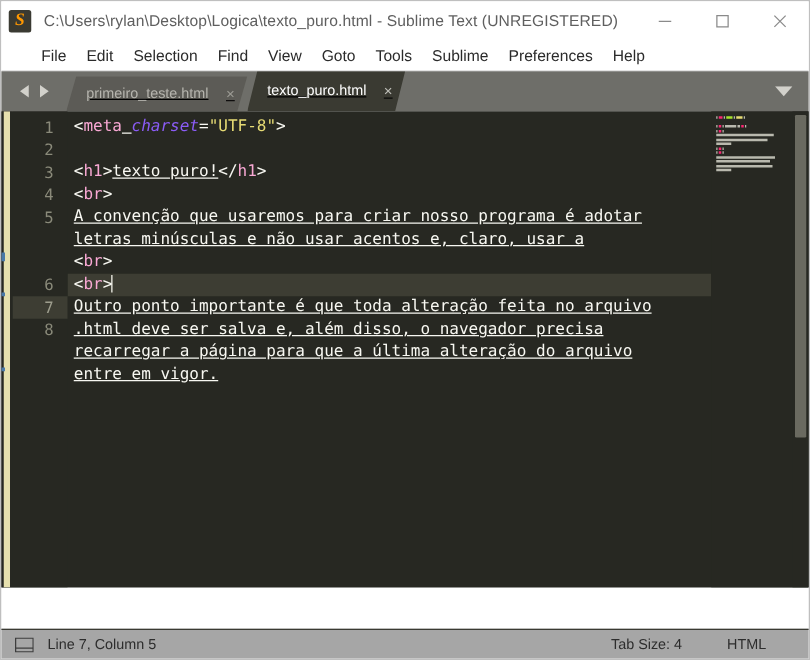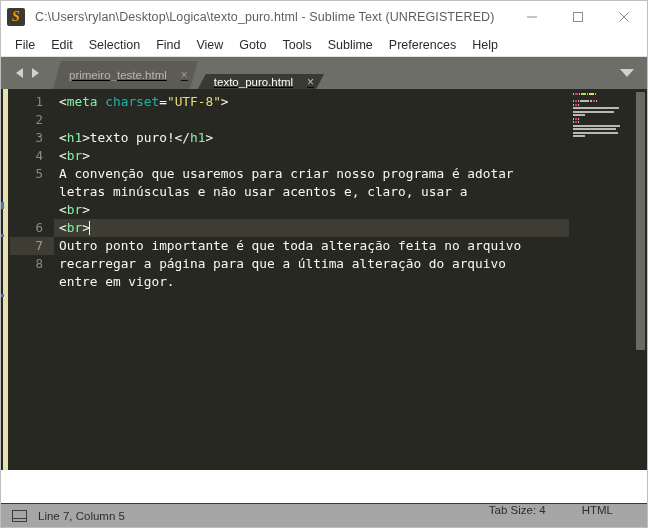--- a/index.html
+++ b/index.html
@@ -57,21 +57,21 @@
     width: 46px; height: 32px;
     display: flex; align-items: center; justify-content: center;
   }
   .winbtn svg { display: block; }
 
   
   .menubar {
     height: 23px; flex: 0 0 23px;
     background: #ffffff;
     display: flex; align-items: center;
-    padding-left: 6px;
+    padding-left: 24px;
     border-bottom: 1px solid #e3e3e3;
   }
   .menu-item {
     font-size: 12.5px;
     color: #2b2b2b;
     padding: 2px 8px;
     white-space: nowrap;
   }
 
   
@@ -99,21 +99,21 @@
     
     clip-path: polygon(8px 0, 100% 0, calc(100% - 8px) 100%, 0 100%);
   }
   .tab.inactive {
     background: #5c5b56;
     color: #b6b5ae;
   }
   .tab.active {
     background: #3a3a32;
     color: #ffffff;
-    height: 15px;
+    height: 32px;
   }
   .tab-label { margin-right: 14px; }
   .tab-close {
     font-size: 12px;
     line-height: 1;
     opacity: .85;
   }
   .tab.active .tab-close { color: #d8d8d2; }
   .tab.inactive .tab-close { color: #a8a7a0; }
   .tabmenu {
@@ -175,24 +175,24 @@
     position: relative;
   }
   .cline {
     height: 18px; line-height: 18px;
     white-space: pre;
     padding-left: 5px;
     color: #f8f8f2;
   }
   .cline.activeline { background: #3d3d33; }
   .tk-punct { color: #f8f8f2; }
-  .tk-tag    { color: #86efac; }
-  .tk-attr   { color: #14b8a6; }
+  .tk-tag    { color: #f9a8d4; }
+  .tk-attr   { color: #8b5cf6; font-style: italic; }
   .tk-str    { color: #e6db74; }
-  .tk-text   { color: #f8f8f2; }
+  .tk-text   { color: #f8f8f2; text-decoration: underline; }
   .caret {
     display: inline-block;
     width: 1px; height: 14px;
     background: #f8f8f0;
     vertical-align: -3px;
     margin-left: -1px;
   }
 
   
   .minimap {
@@ -235,21 +235,21 @@
     border-top: 1px solid #3a3a32;
     margin-top: 33px;
   }
   .sb-icon {
     margin-left: 11px; margin-right: 11px;
     display: flex; align-items: center;
   }
   .sb-left { white-space: nowrap; }
   .sb-right {
     position: absolute; right: 0; top: 0; height: 23px;
-    display: flex; 
+    display: flex; align-items: center;
   }
   .sb-item { margin-right: 36px; white-space: nowrap; }
   .sb-item.last { margin-right: 34px; }
 </style>
 </head>
 <body>
 
 <div id="app">
 
   <div class="titlebar">
@@ -344,20 +344,21 @@
     <div class="code">
         <div class="cline"><span class="tk-punct">&lt;</span><span class="tk-tag">meta</span><span class="tk-text"> </span><span class="tk-attr">charset</span><span class="tk-punct">=</span><span class="tk-str">"UTF-8"</span><span class="tk-punct">&gt;</span></div>
         <div class="cline">&nbsp;</div>
         <div class="cline"><span class="tk-punct">&lt;</span><span class="tk-tag">h1</span><span class="tk-punct">&gt;</span><span class="tk-text">texto puro!</span><span class="tk-punct">&lt;/</span><span class="tk-tag">h1</span><span class="tk-punct">&gt;</span></div>
         <div class="cline"><span class="tk-punct">&lt;</span><span class="tk-tag">br</span><span class="tk-punct">&gt;</span></div>
         <div class="cline"><span class="tk-text">A convenção que usaremos para criar nosso programa é adotar</span></div>
         <div class="cline"><span class="tk-text">letras minúsculas e não usar acentos e, claro, usar a</span></div>
         <div class="cline"><span class="tk-punct">&lt;</span><span class="tk-tag">br</span><span class="tk-punct">&gt;</span></div>
         <div class="cline activeline"><span class="tk-punct">&lt;</span><span class="tk-tag">br</span><span class="tk-punct">&gt;</span><span class="caret"></span></div>
         <div class="cline"><span class="tk-text">Outro ponto importante é que toda alteração feita no arquivo</span></div>
+        <div class="cline"><span class="tk-text">.html deve ser salva e, além disso, o navegador precisa</span></div>
         <div class="cline"><span class="tk-text">recarregar a página para que a última alteração do arquivo</span></div>
         <div class="cline"><span class="tk-text">entre em vigor.</span></div>
       </div>
 
     <div class="minimap">
         <div class="mm-line">
           <div class="mm-seg" style="background: rgb(185, 185, 174); width: 1px;"></div>
           <div class="mm-seg" style="background: rgb(249, 38, 114); width: 3px;"></div>
           <div class="mm-seg" style="background: rgb(185, 185, 174); width: 1px;"></div>
           <div class="mm-seg" style="background: rgb(166, 226, 46); width: 5px;"></div>

